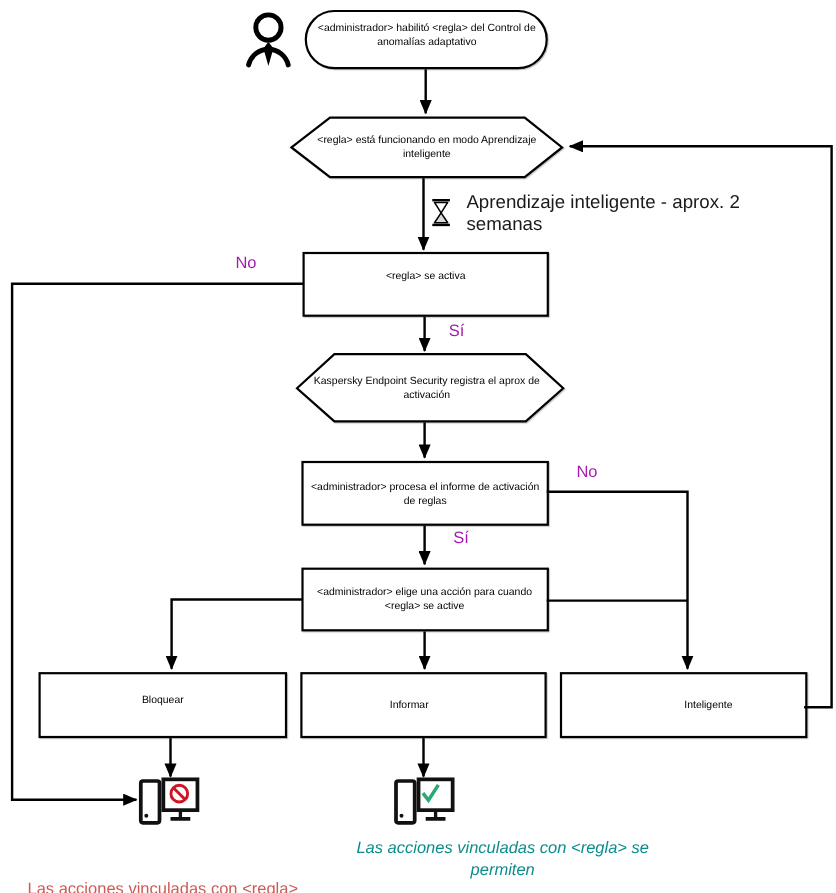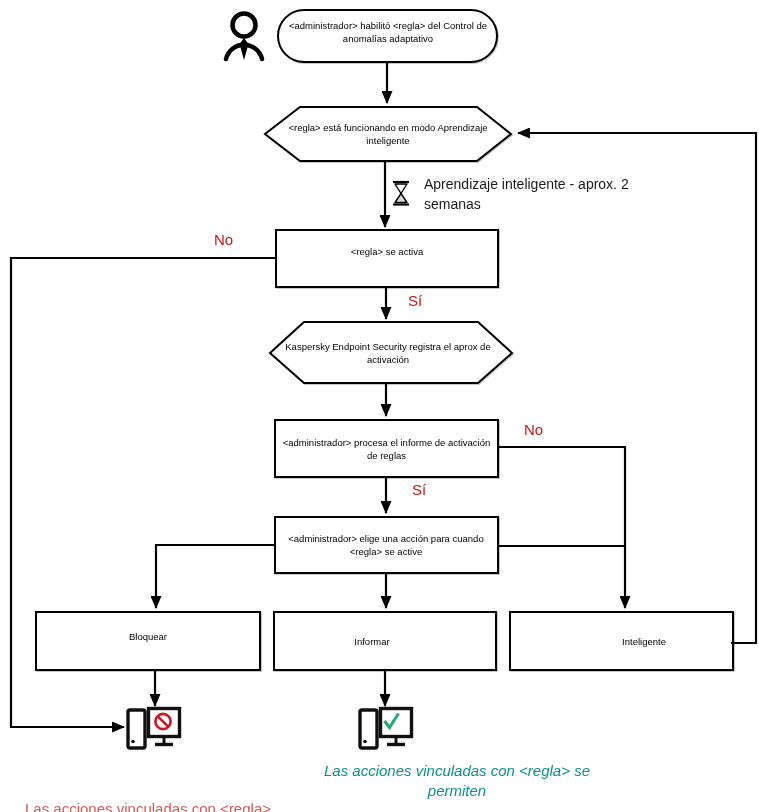--- a/index.html
+++ b/index.html
@@ -1,22 +1,22 @@
 <!DOCTYPE html>
 <html><head>
 <meta charset="utf-8">
 <style>
   html,body{margin:0;padding:0;background:#fff;}
   .canvas{position:relative;width:760px;height:812px;background:#ffffff;
           font-family:"Liberation Sans",sans-serif;overflow:hidden;}
   svg.layer{position:absolute;left:0;top:0;}
   .node-text{position:absolute;display:flex;align-items:center;justify-content:center;
              text-align:center;font-size:9.5px;line-height:13px;color:#000;}
-  .edge-label{position:absolute;font-size:15px;color:#b91c1c;}
-  .note{position:absolute;font-size:14px;line-height:20px;color:#1a1a1a;text-align:left;}
+  .edge-label{position:absolute;font-size:15px;color:#a21caf;}
+  .note{position:absolute;font-size:17px;line-height:20px;color:#1a1a1a;text-align:left;}
   .caption{position:absolute;font-size:15px;line-height:20px;text-align:center;}
   .caption.blocked{color:#cd5a55;}
   .caption.allowed{color:#0d8c8c;}
 </style>
 </head>
 <body>
 
 <div class="canvas">
 
   <svg class="layer" width="760" height="812" viewBox="0 0 760 812">

